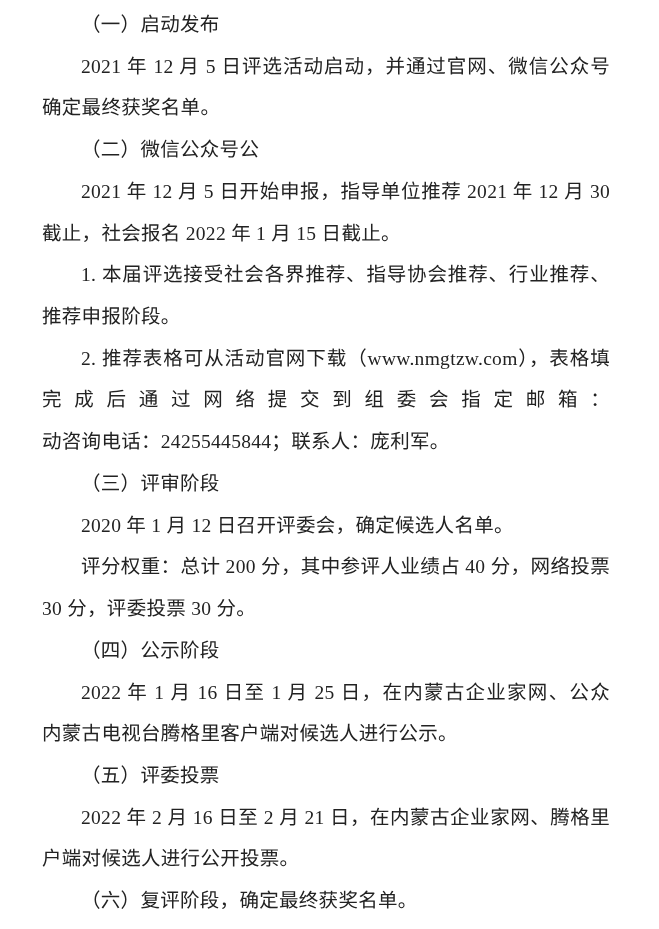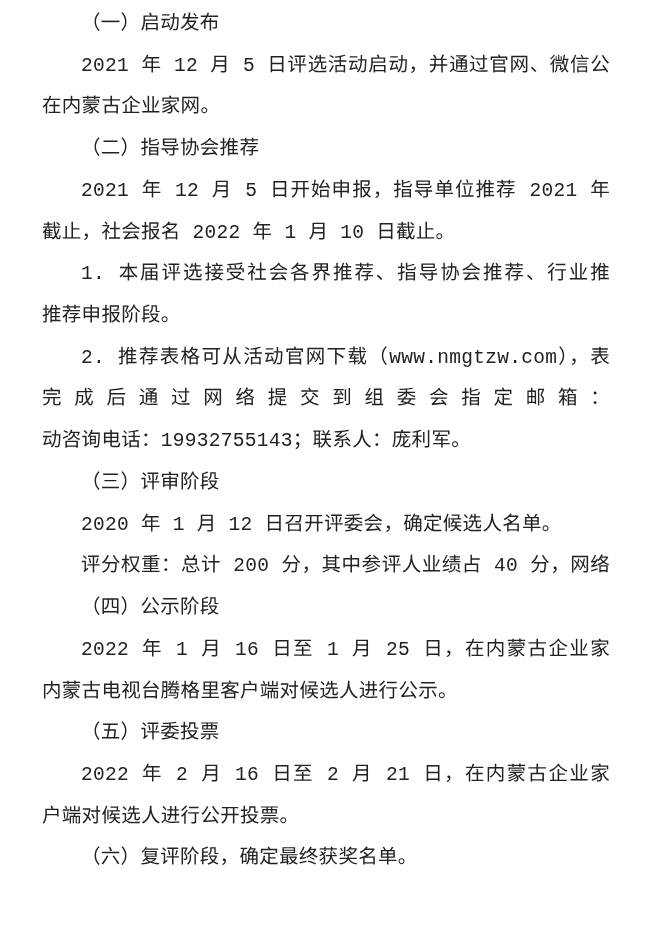--- a/index.html
+++ b/index.html
@@ -12,21 +12,20 @@
   body {
     font-family: "Liberation Serif", "DejaVu Serif", serif;
   }
 
   .page {
     position: relative;
     width: 659px;
     height: 929px;
     background: #ffffff;
     overflow: hidden;
-    font-family: Liberation Mono, monospace;
   }
 
   .doc {
     padding: 4px 49px 0 42px;  
     color: #222222;
     font-size: 19.5px;
   }
 
   .para { }
 
@@ -53,46 +52,47 @@
 </head>
 <body>
 
 <div class="page">
   <div class="doc" style="color: rgb(34, 34, 34);">
       <div class="para">
         <div class="line first">（一）启动发布</div>
       </div>
       <div class="para">
         <div class="line first fill">2021 年 12 月 5 日评选活动启动，并通过官网、微信公众号公</div>
-        <div class="line">在内蒙古企业家网。</div>
+        <div class="line">确定最终获奖名单。</div>
       </div>
       <div class="para">
-        <div class="line first">（二）指导协会推荐</div>
+        <div class="line first">（二）微信公众号公</div>
       </div>
       <div class="para">
         <div class="line first fill">2021 年 12 月 5 日开始申报，指导单位推荐 2021 年 12 月 30 日</div>
-        <div class="line">截止，社会报名 2022 年 1 月 10 日截止。</div>
+        <div class="line">截止，社会报名 2022 年 1 月 15 日截止。</div>
       </div>
       <div class="para">
         <div class="line first fill">1. 本届评选接受社会各界推荐、指导协会推荐、行业推荐、企</div>
         <div class="line">推荐申报阶段。</div>
       </div>
       <div class="para">
         <div class="line first fill">2. 推荐表格可从活动官网下载（www.nmgtzw.com），表格填写</div>
         <div class="line fill">完成后通过网络提交到组委会指定邮箱：nmgtzw2021@163.com。活</div>
-        <div class="line">动咨询电话：19932755143；联系人：庞利军。</div>
+        <div class="line">动咨询电话：24255445844；联系人：庞利军。</div>
       </div>
       <div class="para">
         <div class="line first">（三）评审阶段</div>
       </div>
       <div class="para">
         <div class="line first">2020 年 1 月 12 日召开评委会，确定候选人名单。</div>
       </div>
       <div class="para">
         <div class="line first fill">评分权重：总计 200 分，其中参评人业绩占 40 分，网络投票</div>
+        <div class="line">30 分，评委投票 30 分。</div>
       </div>
       <div class="para">
         <div class="line first">（四）公示阶段</div>
       </div>
       <div class="para">
         <div class="line first fill">2022 年 1 月 16 日至 1 月 25 日，在内蒙古企业家网、公众号、</div>
         <div class="line">内蒙古电视台腾格里客户端对候选人进行公示。</div>
       </div>
       <div class="para">
         <div class="line first">（五）评委投票</div>

